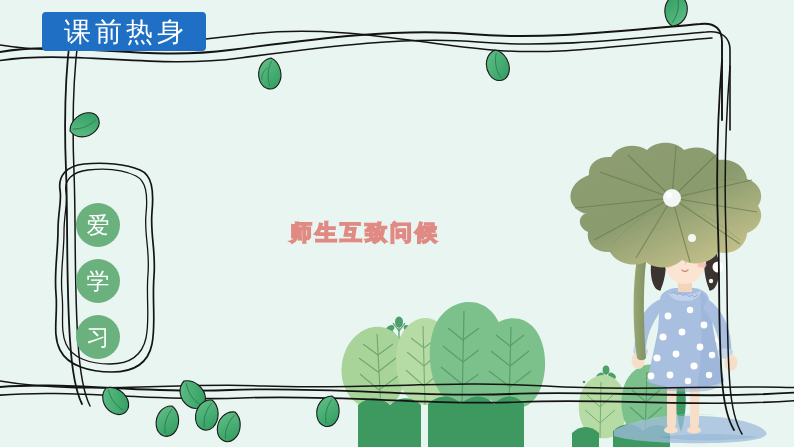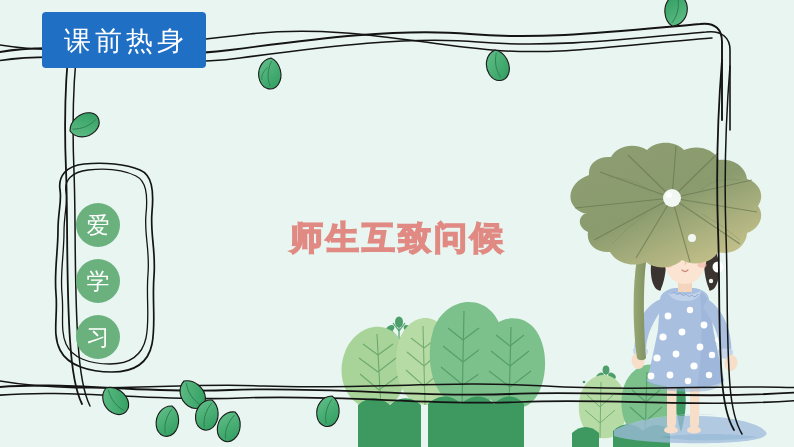--- a/index.html
+++ b/index.html
@@ -25,21 +25,21 @@
     top: 0;
     width: 794px;
     height: 447px;
   }
   
   #title-badge {
     position: absolute;
     left: 42px;
     top: 12px;
     width: 164px;
-    height: 56px;
+    height: 39px;
     background: #1f6fc4;
     border-radius: 4px;
     display: flex;
     align-items: center;
     justify-content: center;
     z-index: 40;
   }
   #title-badge .txt {
     color: #ffffff;
     font-size: 27px;
@@ -48,21 +48,21 @@
     font-family: "DejaVu Serif", "Liberation Serif", serif;
     line-height: 1;
     padding-left: 4px;
   }
   
   #center-heading {
     position: absolute;
     left: 290px;
     top: 221px;
     z-index: 35;
-    font-size: 33px;
+    font-size: 22px;
     letter-spacing: 3px;
     font-weight: 700;
     font-family: "DejaVu Serif", "Liberation Serif", serif;
     color: #f6d4d0;
     -webkit-text-stroke: 1.6px #e08a83;
     white-space: nowrap;
     line-height: 1;
   }
   
   #study-badge {

